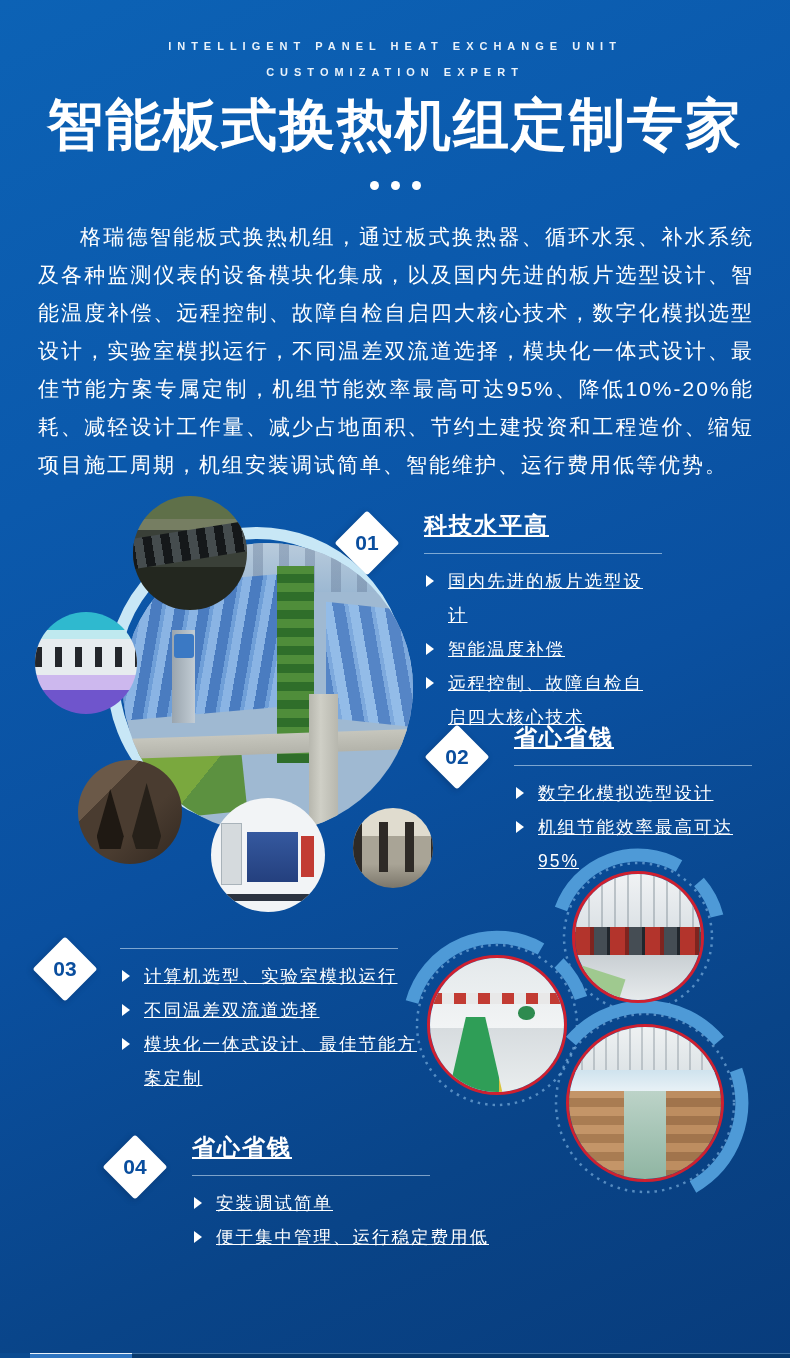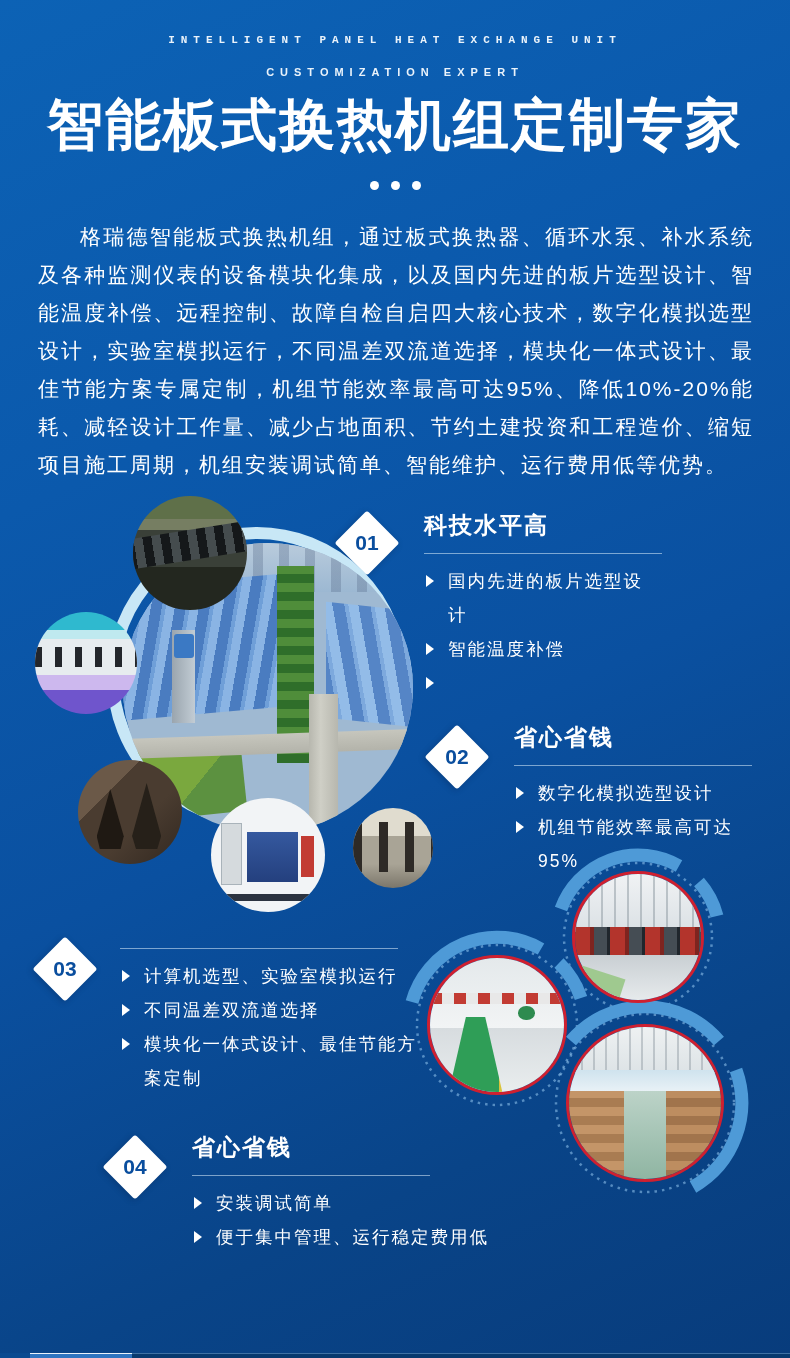--- a/index.html
+++ b/index.html
@@ -5,36 +5,36 @@
   html,body{margin:0;padding:0;background:#06305e;}
   .page{
     position:relative;width:790px;height:1358px;overflow:hidden;
     font-family:"Liberation Sans","DejaVu Sans",sans-serif;
     background:linear-gradient(155deg,#0c62b5 0%,#0b59ac 30%,#0a50a0 55%,#094488 80%,#083c7c 100%);
     color:#fff;
   }
   
   .sub-en{position:absolute;left:0;width:100%;text-align:center;color:#eaf3fb;
     font-size:11px;font-weight:bold;letter-spacing:6px;}
-  .sub-en.l1{top:34px;font-family:Liberation Mono, monospace;}
+  .sub-en.l1{top:40px;}
   .sub-en.l2{top:66px;}
   .main-title{position:absolute;left:0;top:88px;width:100%;margin:0;text-align:center;
     font-size:56px;font-weight:900;letter-spacing:2px;color:#ffffff;}
   .dots{position:absolute;top:176px;left:0;width:100%;text-align:center;}
   .dots i{display:inline-block;width:9px;height:9px;border-radius:50%;background:#fff;margin:0 6px;}
   
   .intro{position:absolute;left:38px;top:218px;width:716px;margin:0;
     font-size:21px;line-height:38px;letter-spacing:2px;text-align:justify;text-indent:2em;color:#ffffff;}
   
   .feature{position:absolute;}
   .diamond{position:absolute;width:46px;height:46px;background:#ffffff;transform:rotate(45deg);
     border-radius:3px;box-shadow:0 2px 6px rgba(0,20,50,.25);}
   .diamond b{position:absolute;inset:0;display:flex;align-items:center;justify-content:center;
     transform:rotate(-45deg);font-size:21px;font-weight:900;color:#0a4e9e;font-style:normal;}
-  .f-content{position:absolute;left:86px;top:0;}
+  .f-content{position:absolute;left:86px;top:0;text-decoration:underline;}
   .f-title{font-size:23px;font-weight:900;letter-spacing:2px;color:#fff;margin:0;}
   .f-line{height:1px;background:rgba(220,238,252,.55);margin-top:12px;}
   .f-items{list-style:none;margin:10px 0 0 0;padding:0;}
   .f-items li{position:relative;padding-left:24px;font-size:17.5px;line-height:34px;
     letter-spacing:2px;color:#ffffff;}
   .tri{position:absolute;left:2px;top:11px;width:0;height:0;
     border-left:8px solid #ffffff;border-top:6px solid transparent;border-bottom:6px solid transparent;}
   
   .f1{left:338px;top:510px;}  .f1 .diamond{left:6px;top:10px;}  .f1 .f-line{width:238px;}
   .f2{left:428px;top:722px;}  .f2 .diamond{left:6px;top:12px;}  .f2 .f-line{width:238px;}
@@ -176,21 +176,21 @@
   <section class="feature f1">
     <div class="diamond">
         <b>01</b>
       </div>
     <div class="f-content">
       <h2 class="f-title">科技水平高</h2>
       <div class="f-line"></div>
       <ul class="f-items">
         <li><span class="tri"></span><span>国内先进的板片选型设计</span></li>
         <li><span class="tri"></span><span>智能温度补偿</span></li>
-        <li><span class="tri"></span></li>
+        <li><span class="tri"></span><span>远程控制、故障自检自启四大核心技术</span></li>
       </ul>
     </div>
   </section>
 
   <section class="feature f2">
     <div class="diamond">
         <b>02</b>
       </div>
     <div class="f-content">
       <h2 class="f-title">省心省钱</h2>

